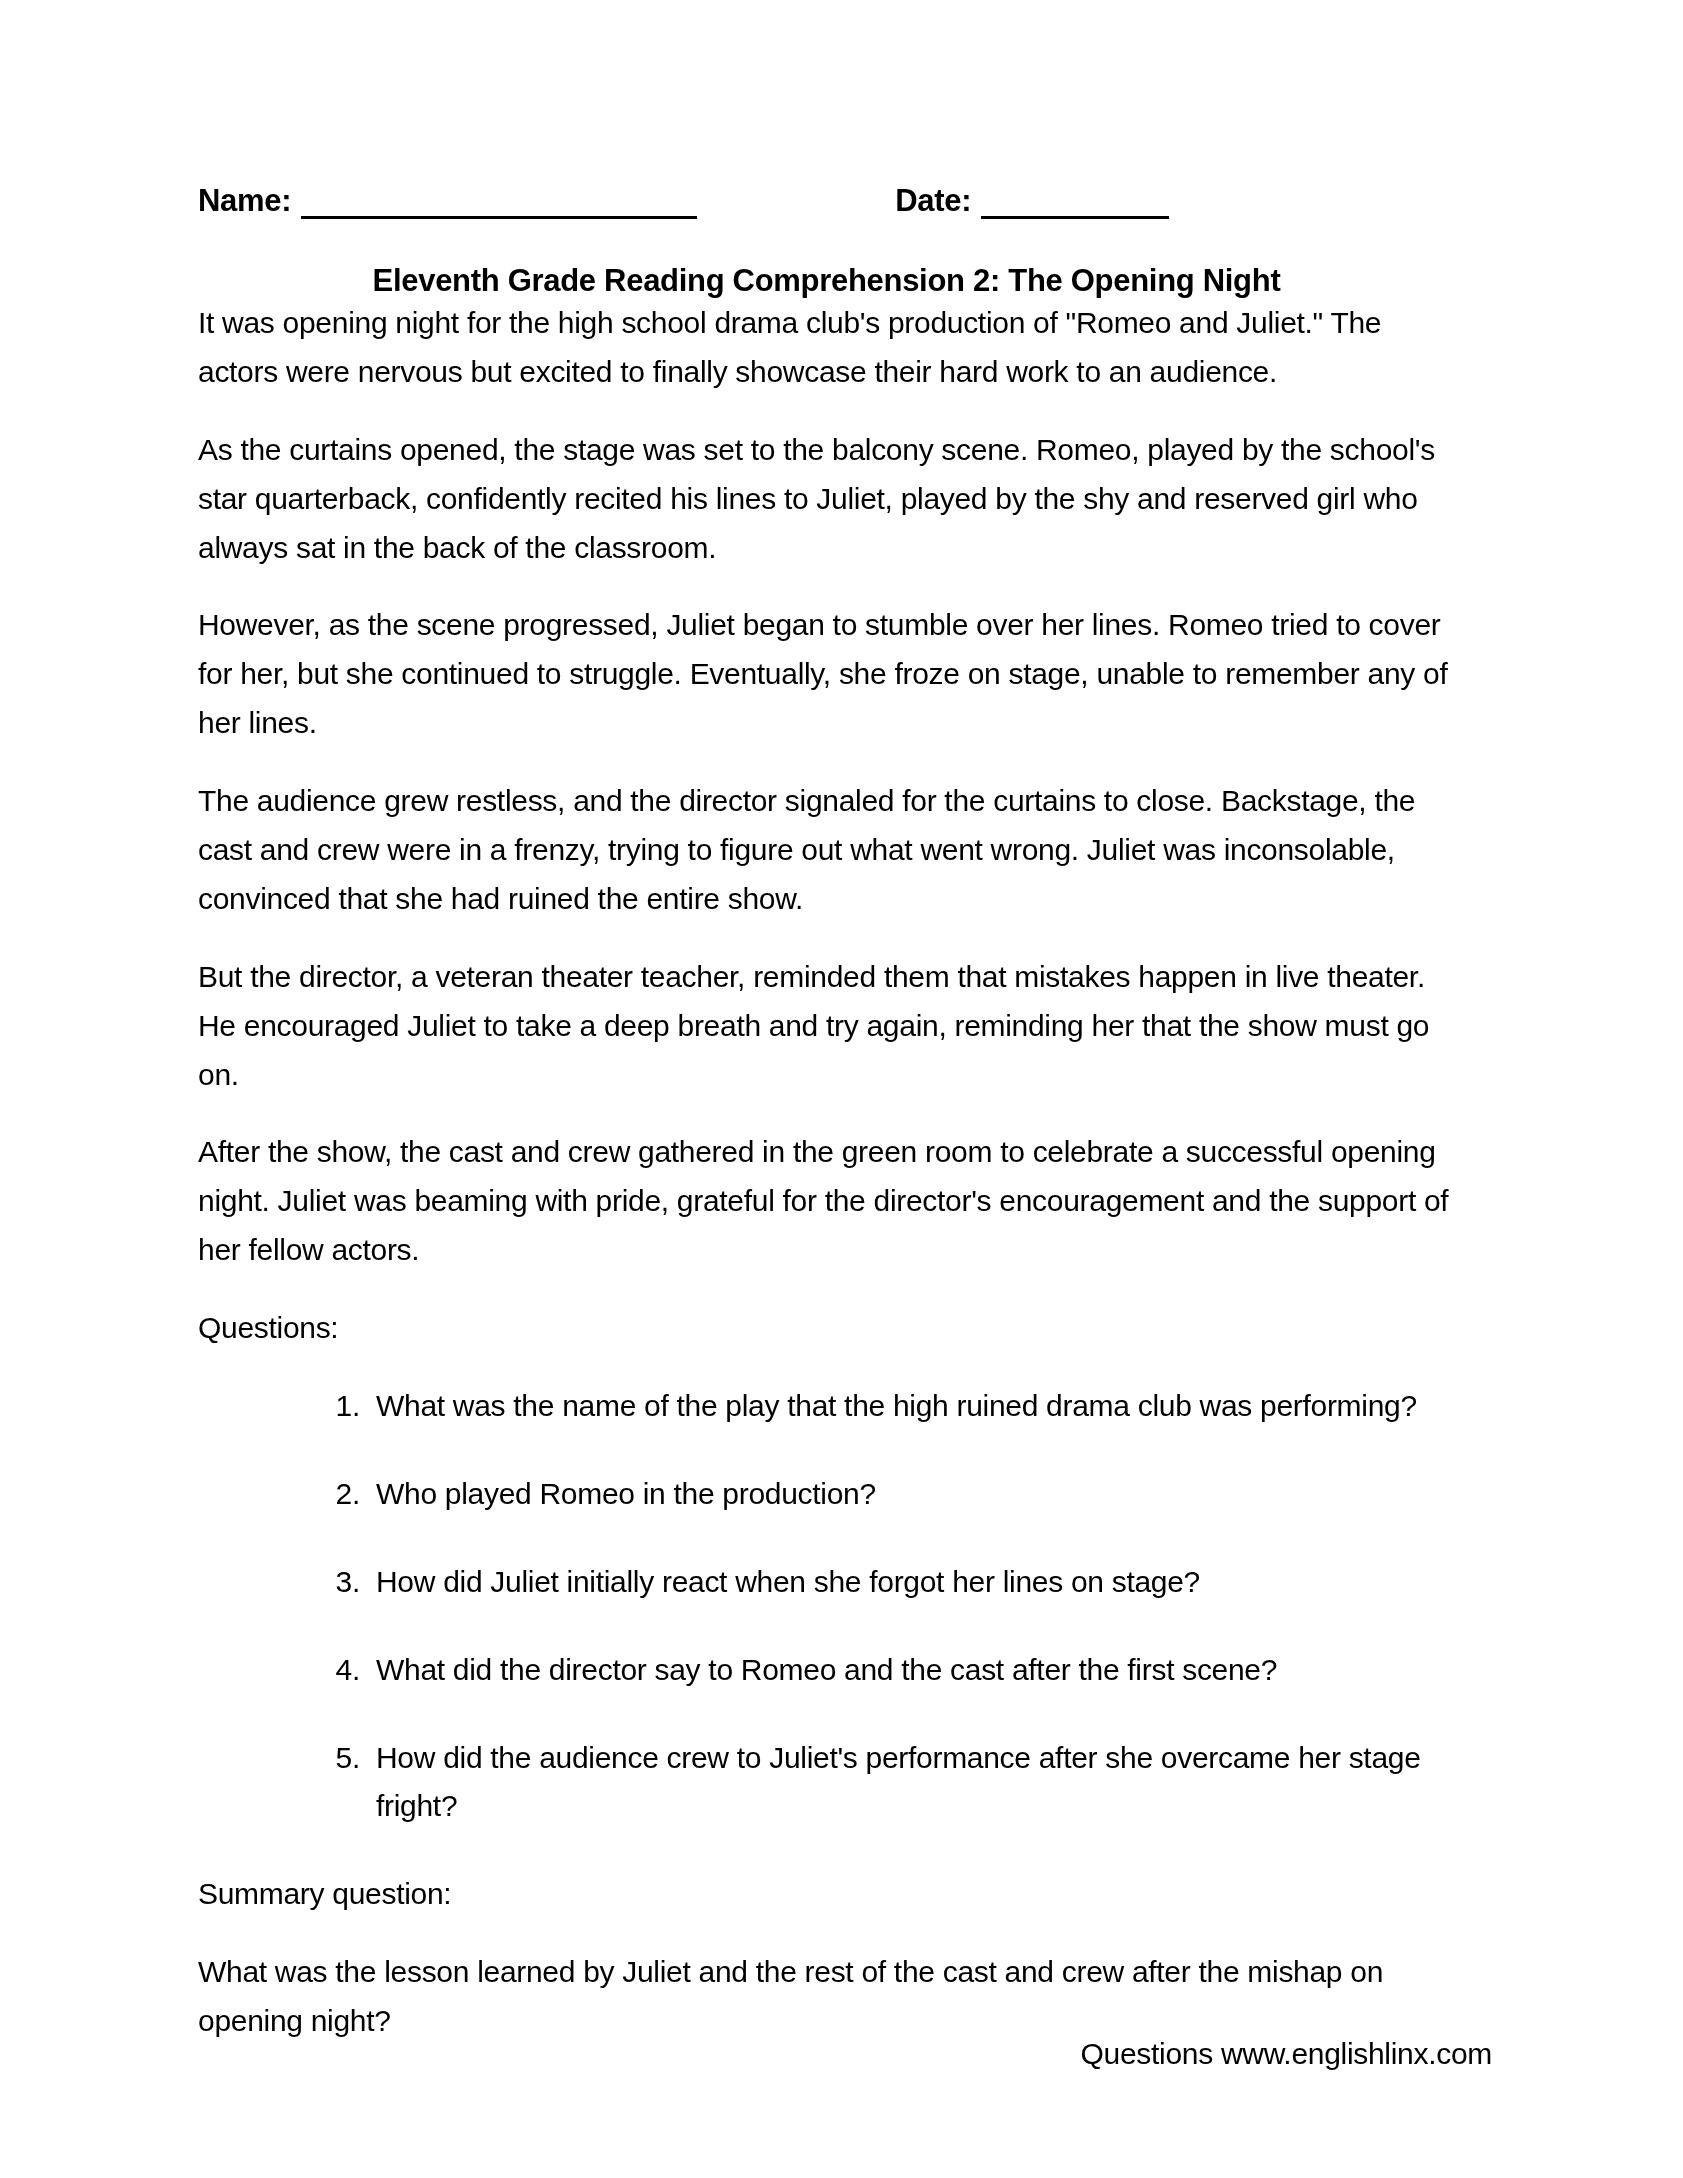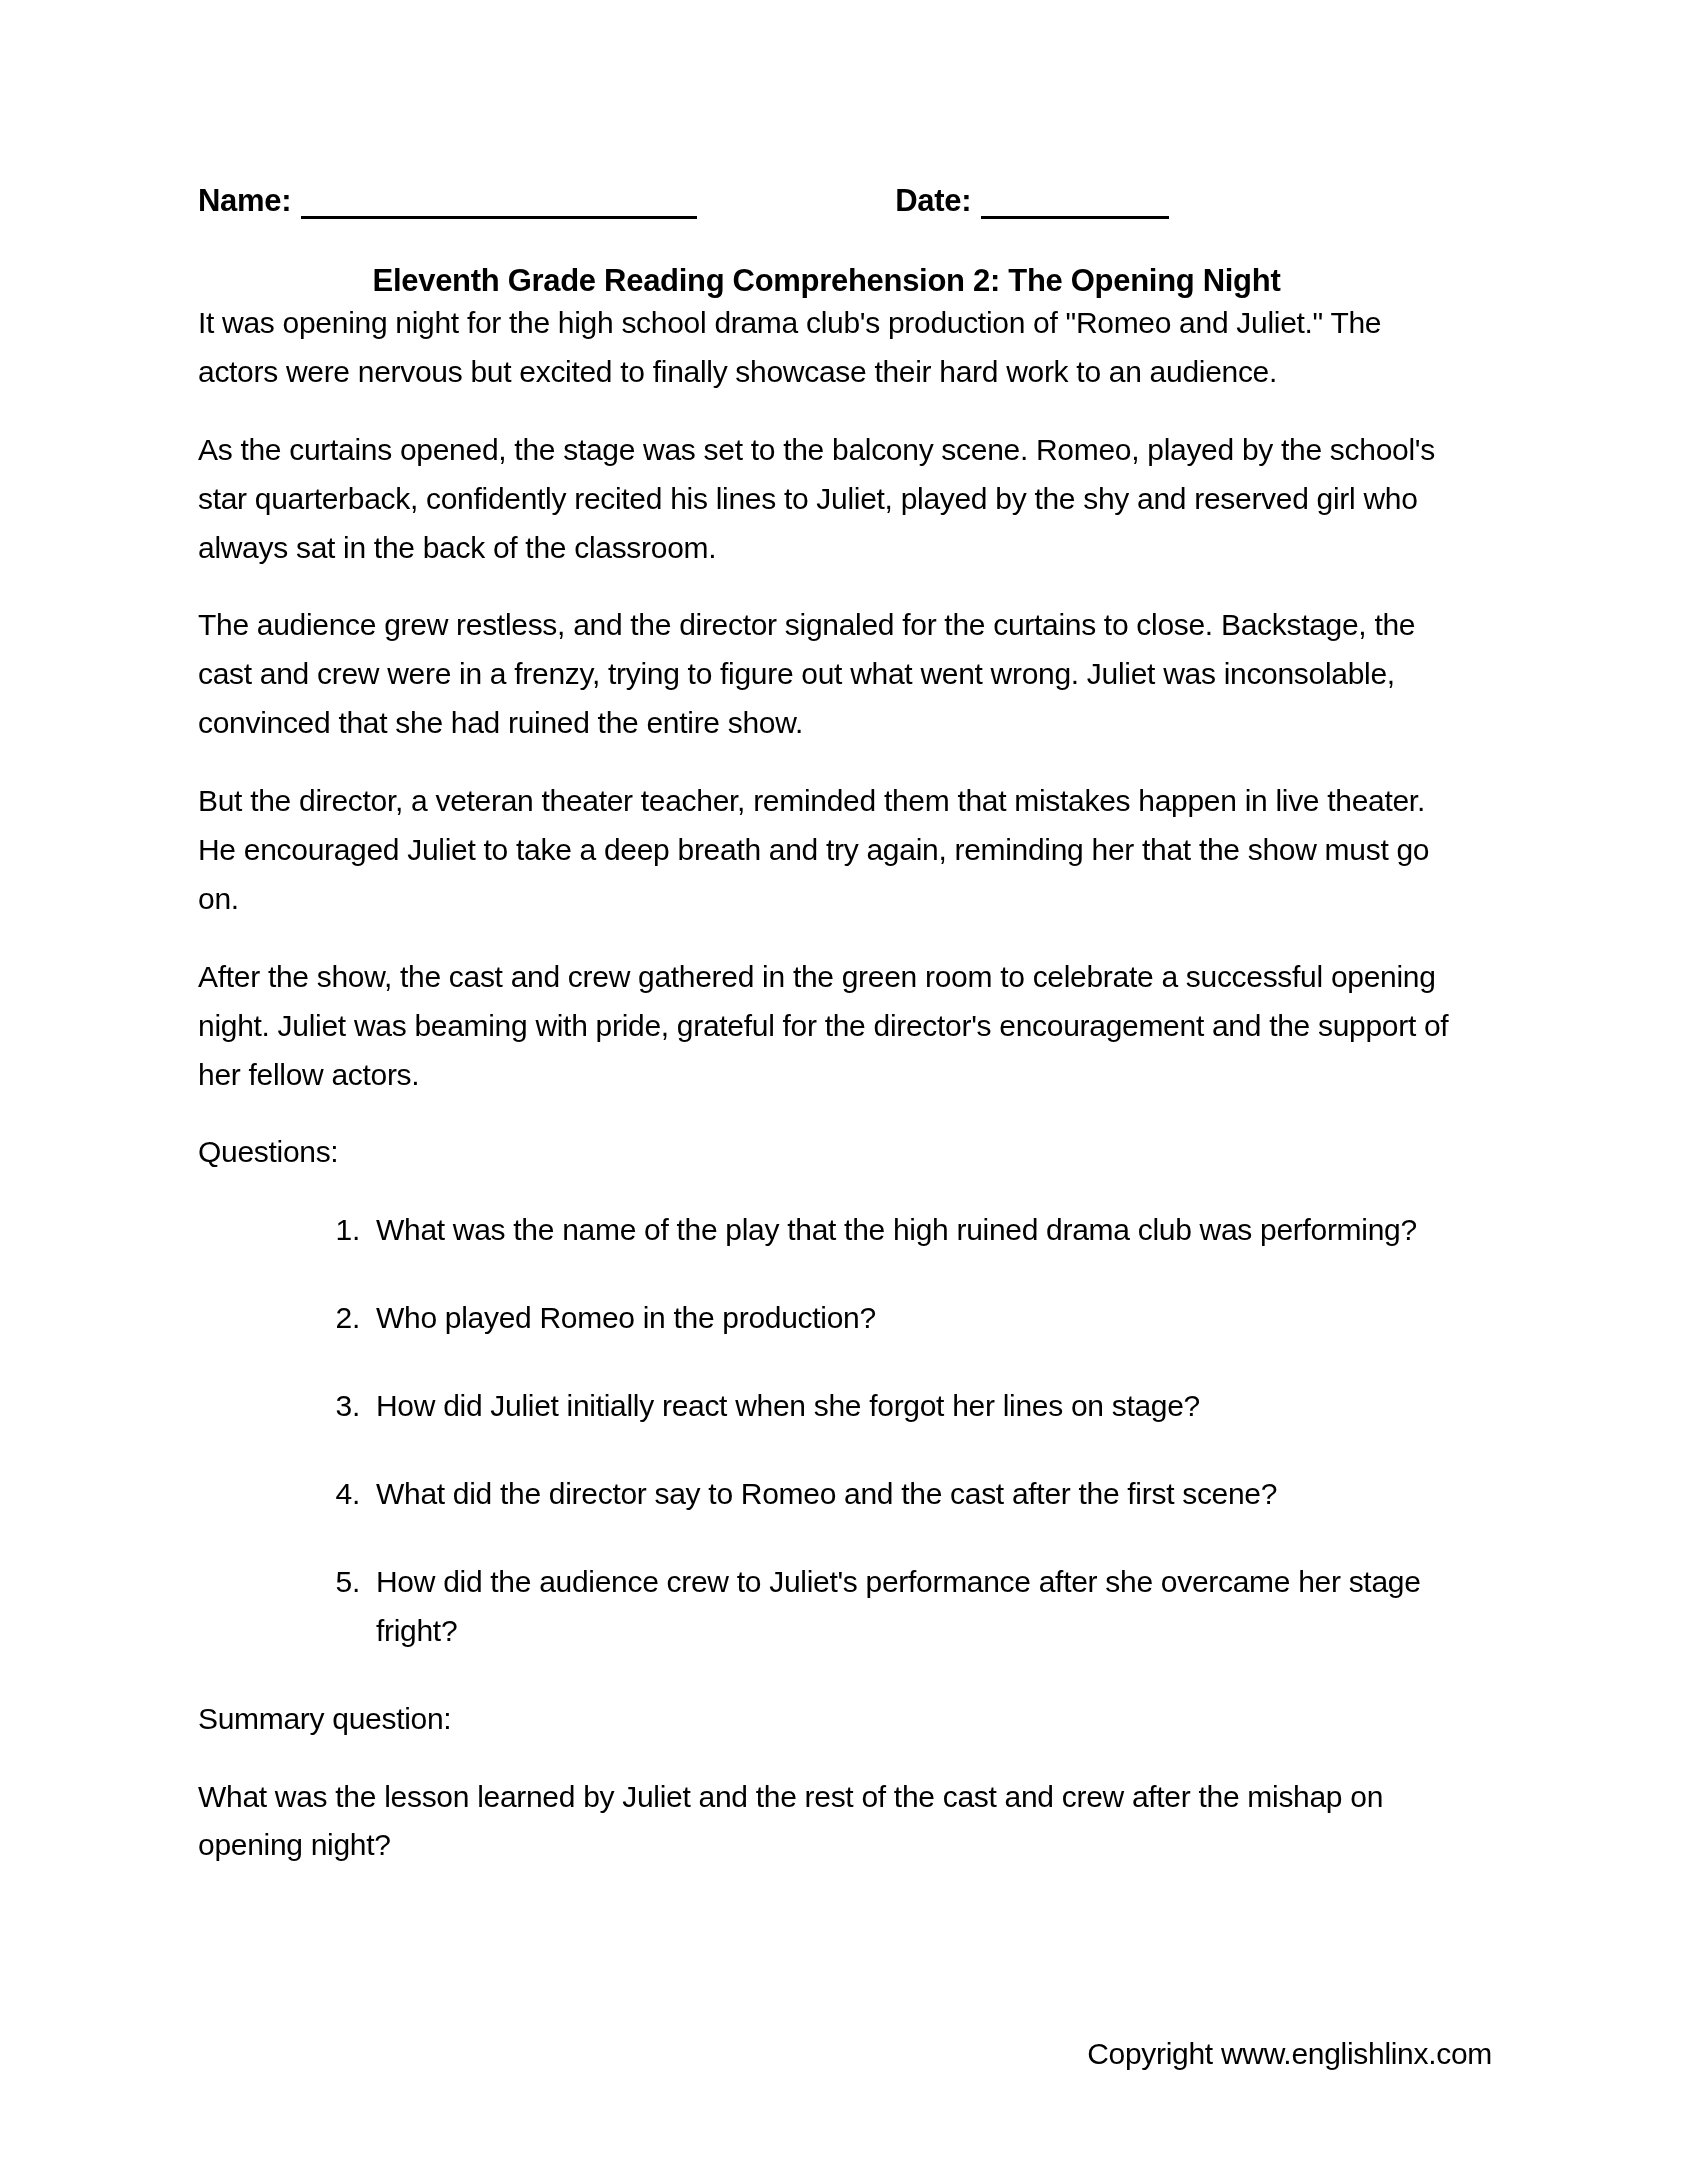--- a/index.html
+++ b/index.html
@@ -80,35 +80,36 @@
       <span>Date:</span>
       <span class="blank-line date-line"></span>
     </div>
   </div>
 
   <h1 class="title">Eleventh Grade Reading Comprehension 2: The Opening Night</h1>
 
   <div class="passage">
     <p>It was opening night for the high school drama club's production of "Romeo and Juliet." The actors were nervous but excited to finally showcase their hard work to an audience.</p>
     <p>As the curtains opened, the stage was set to the balcony scene. Romeo, played by the school's star quarterback, confidently recited his lines to Juliet, played by the shy and reserved girl who always sat in the back of the classroom.</p>
+    <p>However, as the scene progressed, Juliet began to stumble over her lines. Romeo tried to cover for her, but she continued to struggle. Eventually, she froze on stage, unable to remember any of her lines.</p>
     <p>The audience grew restless, and the director signaled for the curtains to close. Backstage, the cast and crew were in a frenzy, trying to figure out what went wrong. Juliet was inconsolable, convinced that she had ruined the entire show.</p>
     <p>But the director, a veteran theater teacher, reminded them that mistakes happen in live theater. He encouraged Juliet to take a deep breath and try again, reminding her that the show must go on.</p>
     <p>After the show, the cast and crew gathered in the green room to celebrate a successful opening night. Juliet was beaming with pride, grateful for the director's encouragement and the support of her fellow actors.</p>
   </div>
 
   <p class="section-label">Questions:</p>
 
   <ol class="questions-list">
     <li>What was the name of the play that the high ruined drama club was performing?</li>
     <li>Who played Romeo in the production?</li>
     <li>How did Juliet initially react when she forgot her lines on stage?</li>
     <li>What did the director say to Romeo and the cast after the first scene?</li>
     <li>How did the audience crew to Juliet's performance after she overcame her stage fright?</li>
   </ol>
 
   <p class="section-label">Summary question:</p>
 
   <p class="summary-text">What was the lesson learned by Juliet and the rest of the cast and crew after the mishap on opening night?</p>
 
-  <div class="footer">Copyright www.englishlinx.com</div>
+  <div class="footer">Questions www.englishlinx.com</div>
 
 </div>
 
 
 </body></html>

